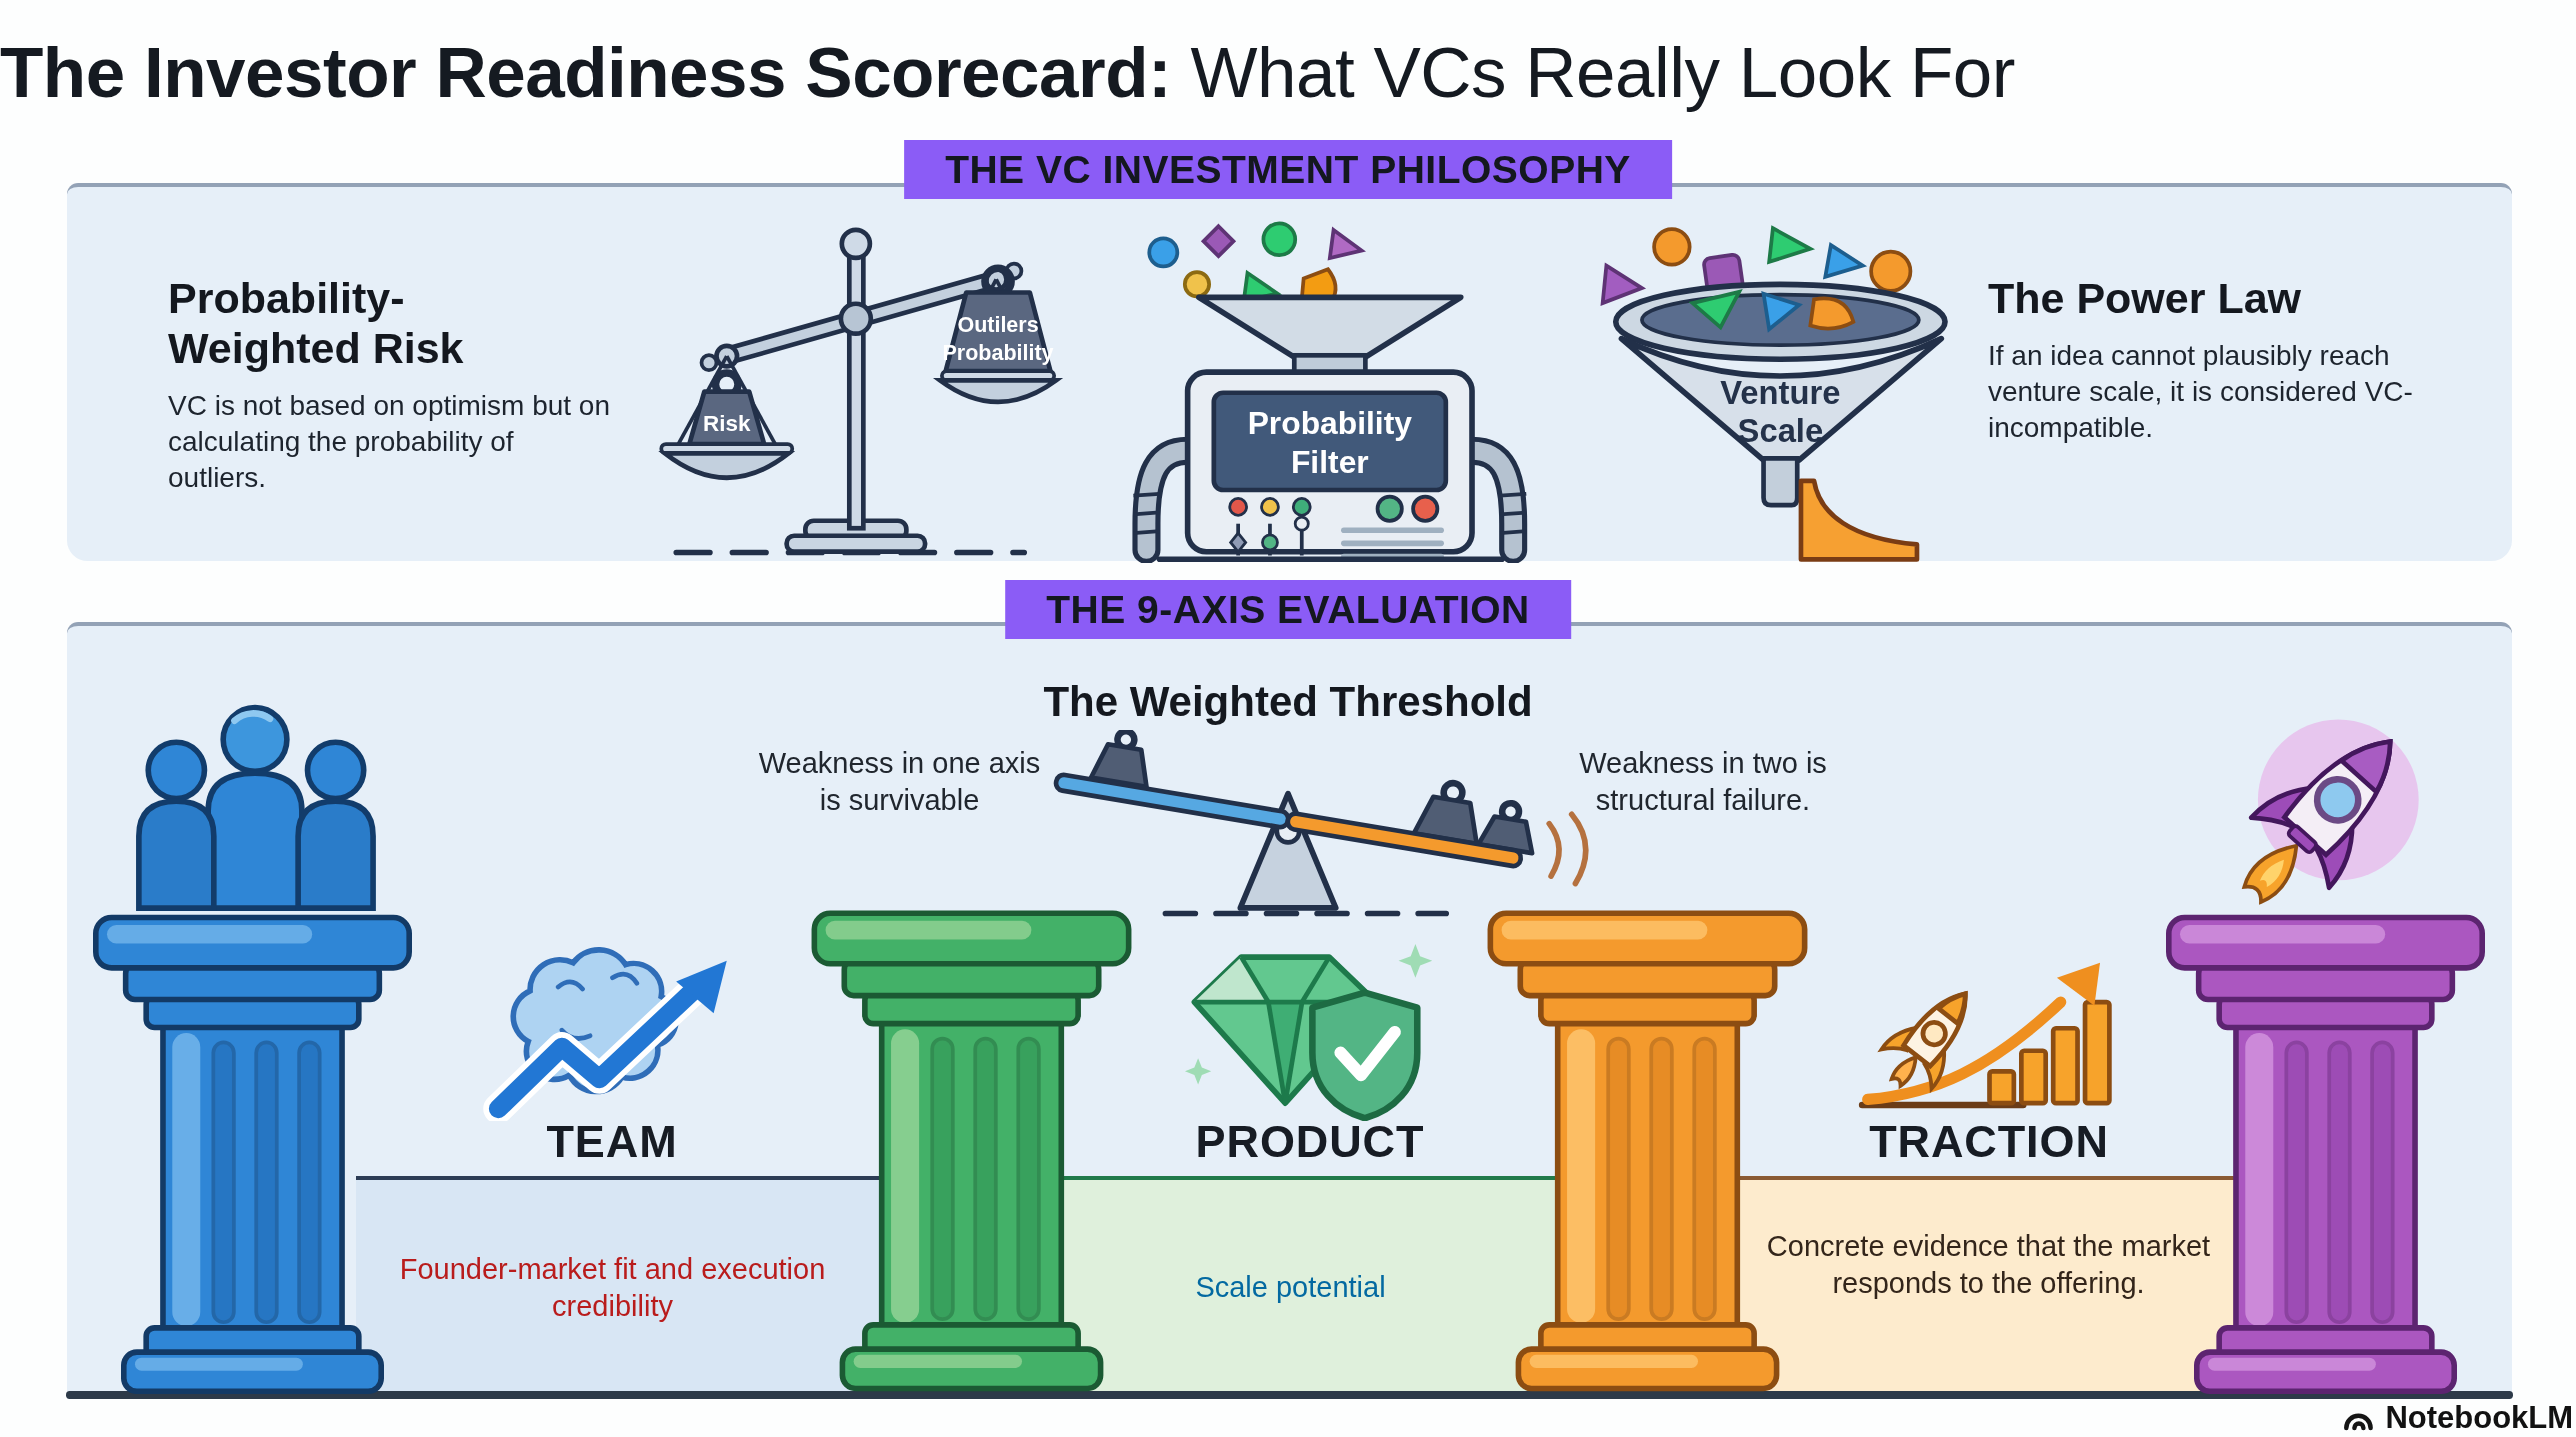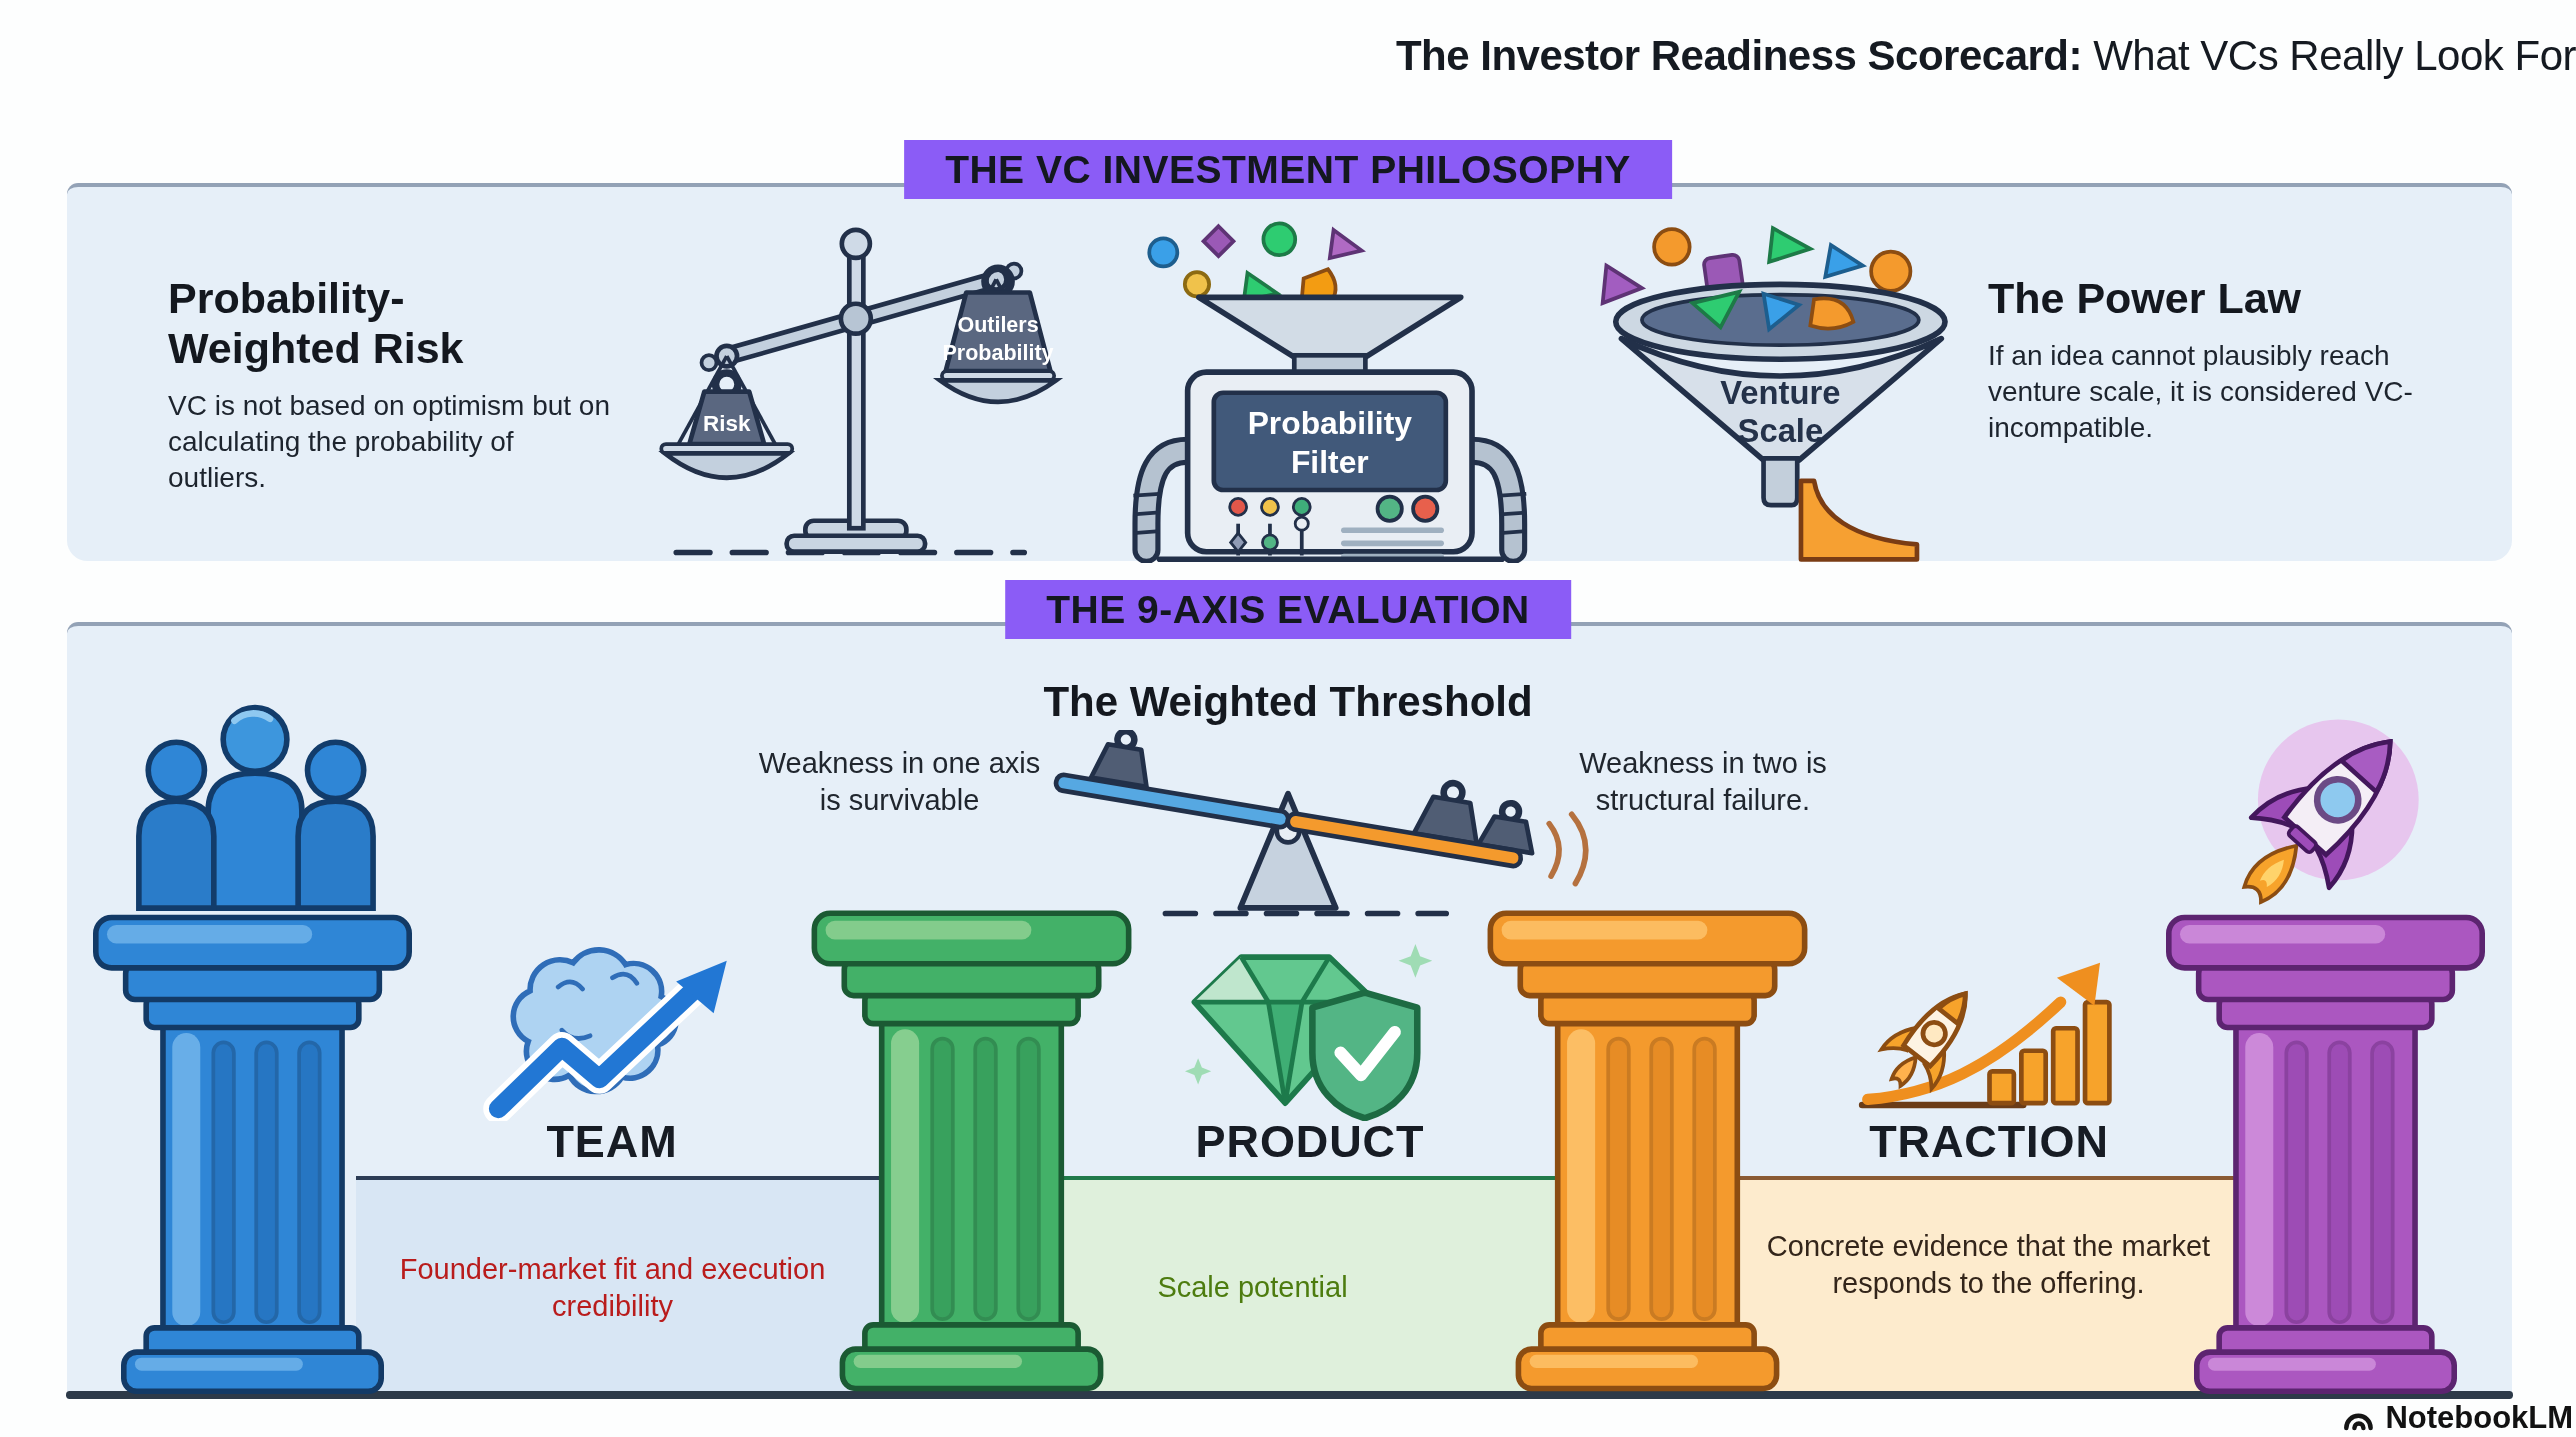--- a/index.html
+++ b/index.html
@@ -5,21 +5,21 @@
   html,body{margin:0;padding:0;}
   body{
     width:2576px;height:1438px;position:relative;overflow:hidden;
     background:#fdfefe;
     font-family:"Liberation Sans", sans-serif;
     color:#151a21;
   }
   .abs{position:absolute;}
 
   
-  #title{left:0;top:32px;width:2576px;text-align:right;font-size:42px;letter-spacing:-0.5px;}
+  #title{left:0;top:32px;width:2576px;text-align:left;font-size:71px;letter-spacing:-0.5px;}
   #title .t-bold{font-weight:800;}
   #title .t-reg{font-weight:400;}
 
   
   .panel{background:#e6eff8;border-top:4.7px solid #93a2b6;}
   #panel-philosophy{left:67px;top:183px;width:2445px;height:374px;border-radius:11.2px 11.2px 20.6px 20.6px;}
   #panel-evaluation{left:67px;top:622px;width:2445px;height:773px;border-radius:11.2px 11.2px 0 0;}
   .section-header{
     left:50%;transform:translateX(-50%);
     background:#8b5cf6;padding:7.5px 41px;z-index:3;
@@ -48,21 +48,21 @@
   #weak-right{left:1544px;top:745px;width:318px;}
   #seesaw-illustration{left:1025px;top:730px;width:571px;height:192px;z-index:2;}
 
   
   .band{top:1176px;height:217px;z-index:1;}
   #band-team{left:356px;width:618px;background:#d8e6f4;border-top:4.7px solid #2c3c55;}
   #band-product{left:973px;width:679px;background:#dff0dc;border-top:4.7px solid #217a4a;}
   #band-traction{left:1652px;width:669px;background:#fdebcd;border-top:4.7px solid #8a5a33;}
   .band-text{font-size:29px;line-height:37px;font-weight:500;text-align:center;z-index:2;}
   #band-text-team{left:388px;top:1251px;width:449px;color:#b91c1c;}
-  #band-text-product{left:1028px;top:1269px;width:449px;color:#4d7c0f;}
+  #band-text-product{left:1066px;top:1269px;width:449px;color:#0369a1;}
   #band-text-traction{left:1764px;top:1228px;width:449px;color:#33251a;}
 
   
   .pillar{z-index:3;}
   #pillar-team{left:86px;top:910px;width:333px;height:485px;}
   #pillar-product{left:805px;top:904px;width:333px;height:490px;}
   #pillar-traction{left:1481px;top:904px;width:333px;height:490px;}
   #pillar-fourth{left:2159px;top:910px;width:333px;height:485px;}
   .p-blue  {--p-main:#2f86d6;--p-dark:#1a5fa8;--p-light:#6fb3ea;--p-outline:#133a66;}
   .p-green {--p-main:#43b168;--p-dark:#2a8a4f;--p-light:#8ed193;--p-outline:#1b5a33;}

